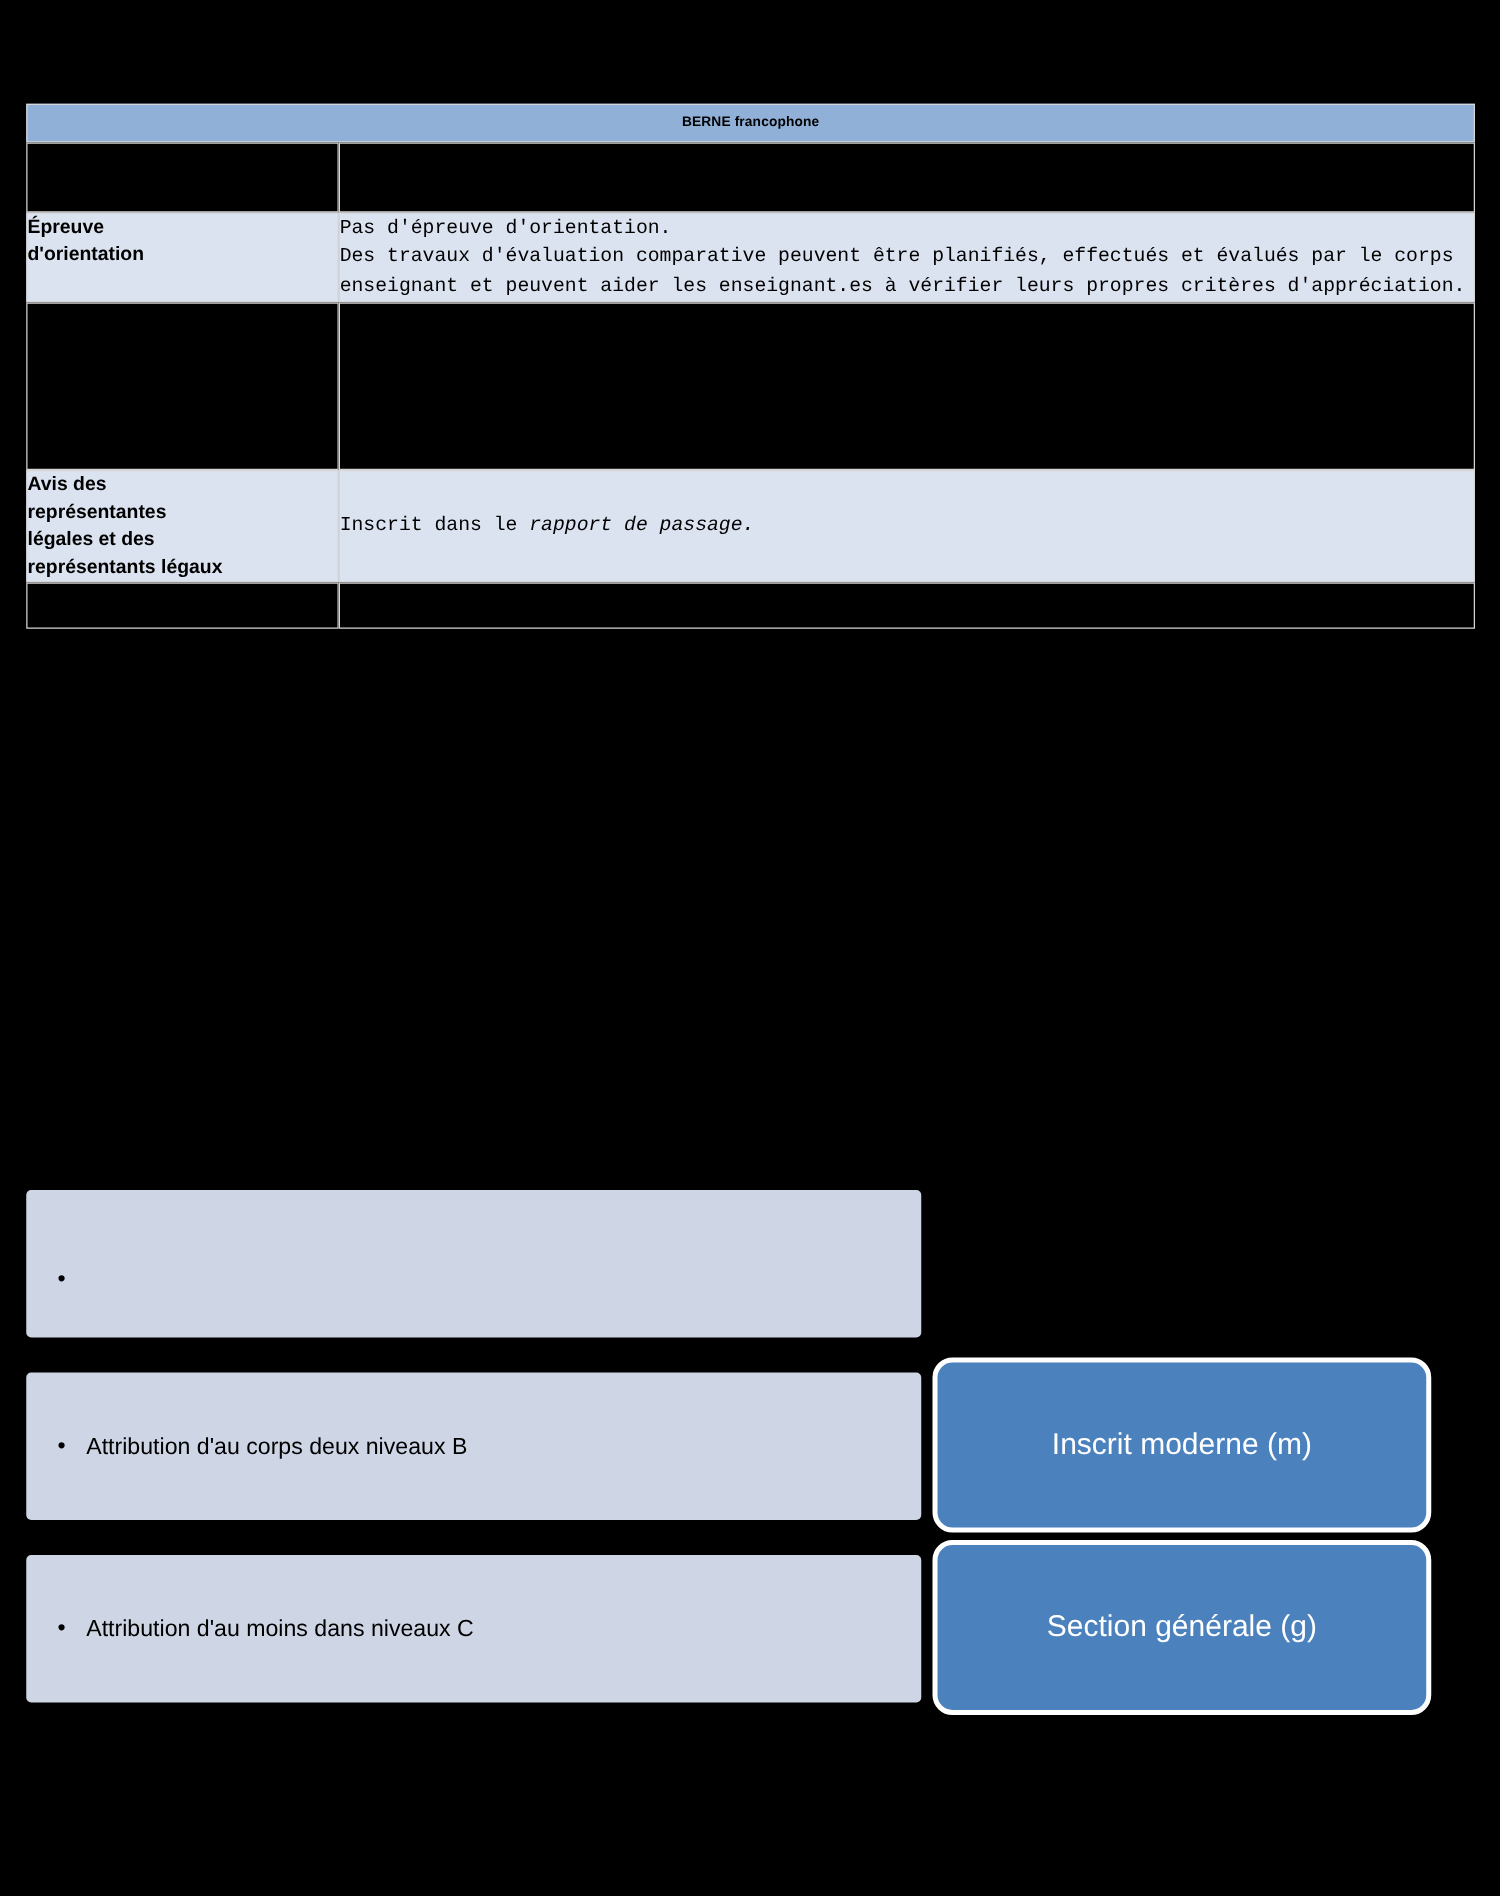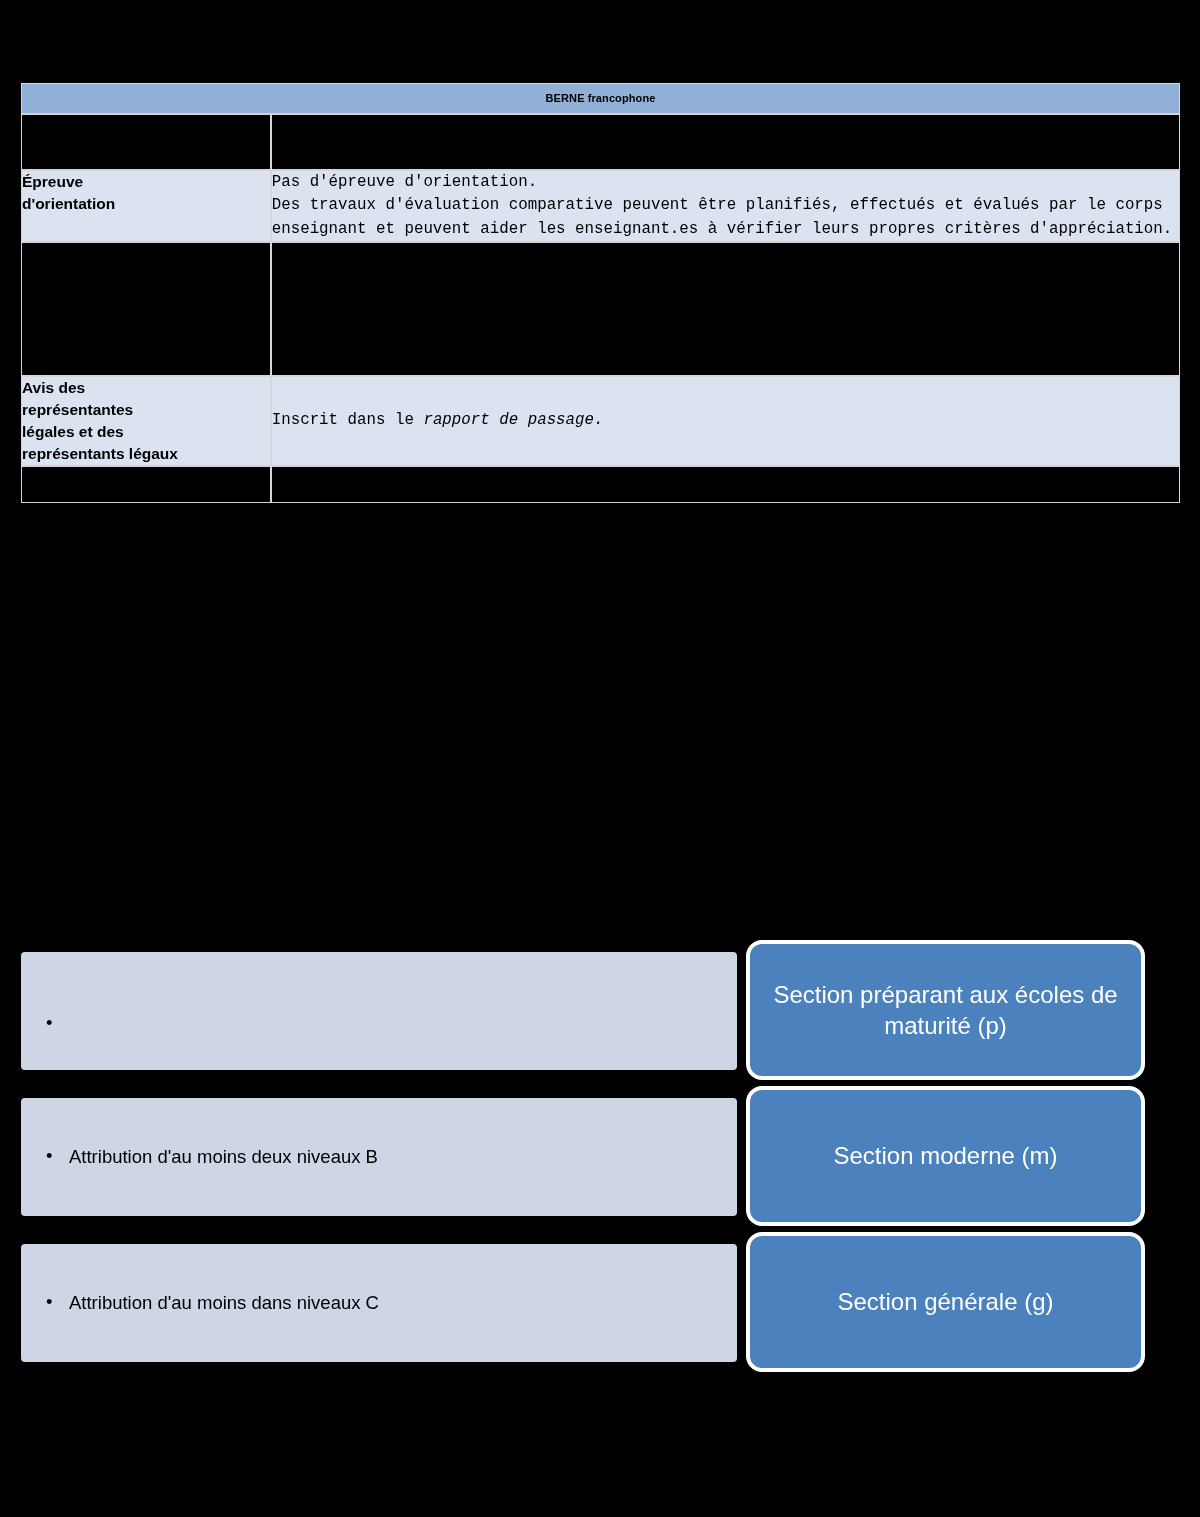--- a/index.html
+++ b/index.html
@@ -197,34 +197,31 @@
 </table>
 
 <div class="diagram">
 
   <div class="diag-row r1">
     <div class="crit-box">
       <div class="crit-text">
         <span class="bullet">•</span>
       </div>
     </div>
-    <div class="sect-box">
-      <div class="sect-text">Section préparant aux écoles de maturité (p)</div>
-    </div>
   </div>
 
   <div class="diag-row r2">
     <div class="crit-box">
       <div class="crit-text">
         <span class="bullet">•</span>
-        <span>Attribution d'au moins deux niveaux B</span>
+        <span>Attribution d'au corps deux niveaux B</span>
       </div>
     </div>
     <div class="sect-box">
-      <div class="sect-text">Section moderne (m)</div>
+      <div class="sect-text">Inscrit moderne (m)</div>
     </div>
   </div>
 
   <div class="diag-row r3">
     <div class="crit-box">
       <div class="crit-text">
         <span class="bullet">•</span>
         <span>Attribution d'au moins dans niveaux C</span>
       </div>
     </div>

